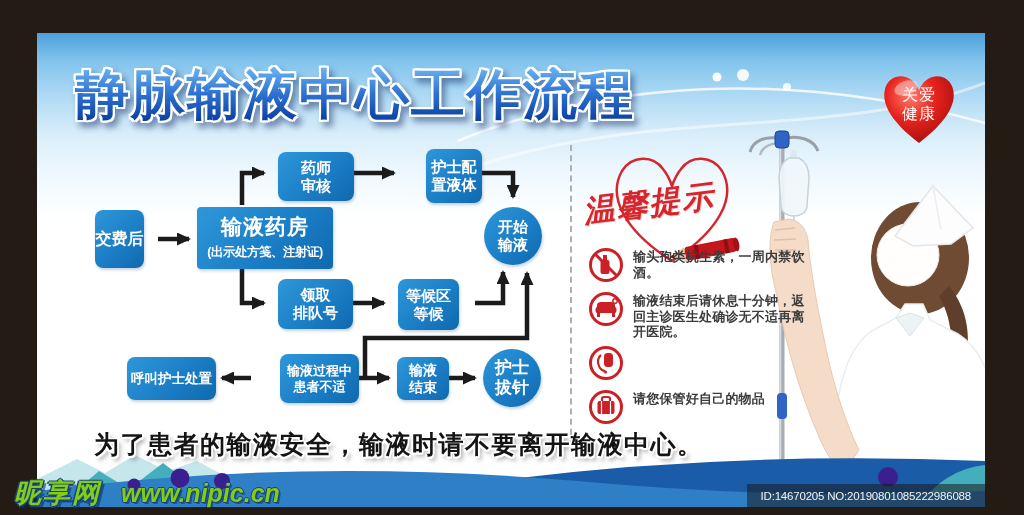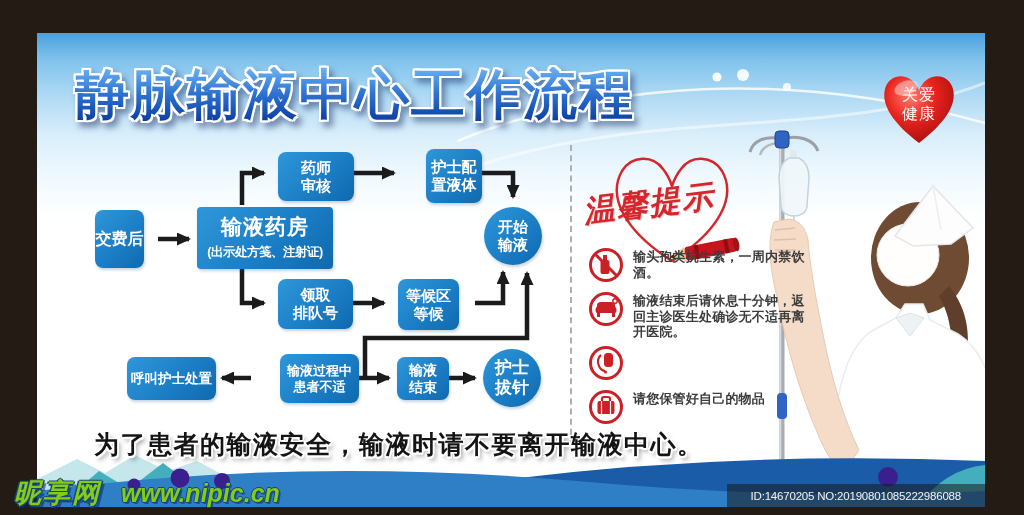--- a/index.html
+++ b/index.html
@@ -74,21 +74,21 @@
     font-size:27px;font-weight:900;letter-spacing:2px;
     text-shadow:1.5px 0 0 #16457e,-1.5px 0 0 #16457e,0 1.5px 0 #16457e,0 -1.5px 0 #16457e,3px 3px 0 rgba(10,40,90,.55);
   }
   .watermark .site-url{
     margin-left:20px;font-size:25px;font-weight:bold;
     text-shadow:1px 0 0 #16457e,-1px 0 0 #16457e,0 1px 0 #16457e,0 -1px 0 #16457e,2px 2px 0 rgba(10,40,90,.5);
   }
   .footer-id{
     position:absolute;right:39px;top:484px;height:23px;z-index:10;
     background:rgba(25,25,28,.55);color:#f2f2f2;font-size:11.5px;letter-spacing:-0.2px;
-    display:flex;align-items:center;padding:0 24px;text-align:right;
+    display:flex;align-items:center;padding:0 14px;text-align:right;
   }
 </style>
 </head>
 <body>
 
 <div id="poster">
 
   <svg id="deco" viewBox="0 0 528 140">
     <path d="M0,100 C150,40 330,28 528,82" stroke="rgba(255,255,255,.8)" stroke-width="2.5" fill="none"></path>
     <path d="M20,125 C200,65 380,100 528,42" stroke="rgba(255,255,255,.5)" stroke-width="3" fill="none"></path>

